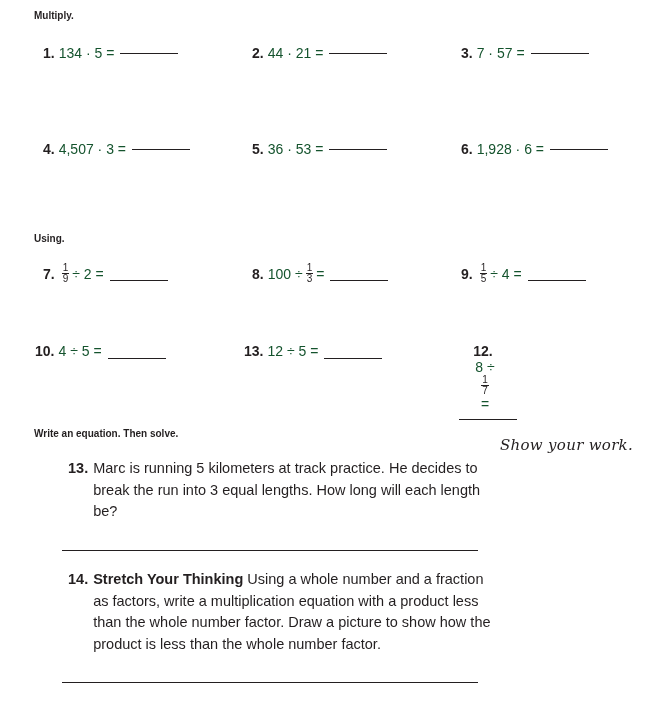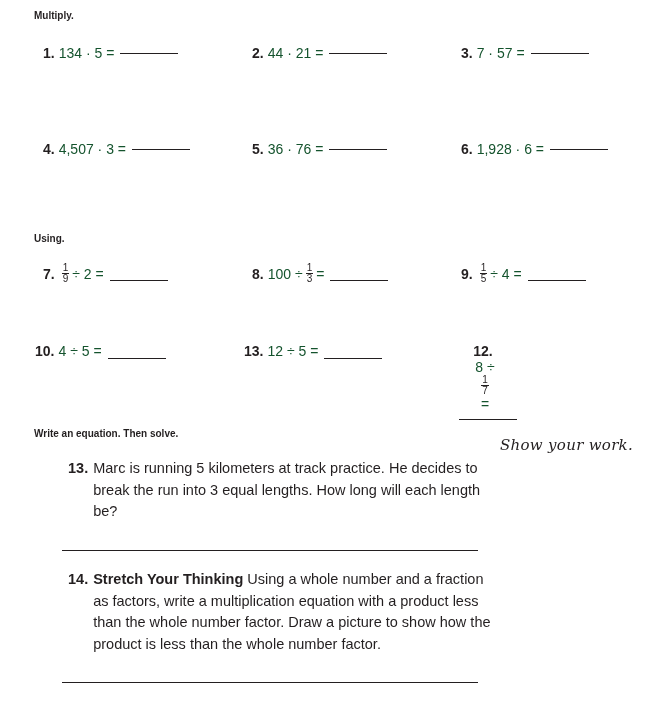--- a/index.html
+++ b/index.html
@@ -44,21 +44,21 @@
   <span class="blank"></span>
 </div>
 
 <div class="abs prob" style="left:43px; top:141px;">
   <span class="num">4.</span>
   <span class="eq">4,507 · 3 =</span>
   <span class="blank"></span>
 </div>
 <div class="abs prob" style="left:252px; top:141px;">
   <span class="num">5.</span>
-  <span class="eq">36 · 76 =</span>
+  <span class="eq">36 · 53 =</span>
   <span class="blank"></span>
 </div>
 <div class="abs prob" style="left:461px; top:141px;">
   <span class="num">6.</span>
   <span class="eq">1,928 · 6 =</span>
   <span class="blank"></span>
 </div>
 
 <div class="abs heading" style="left:34px; top:233px;">Using.</div>
 

